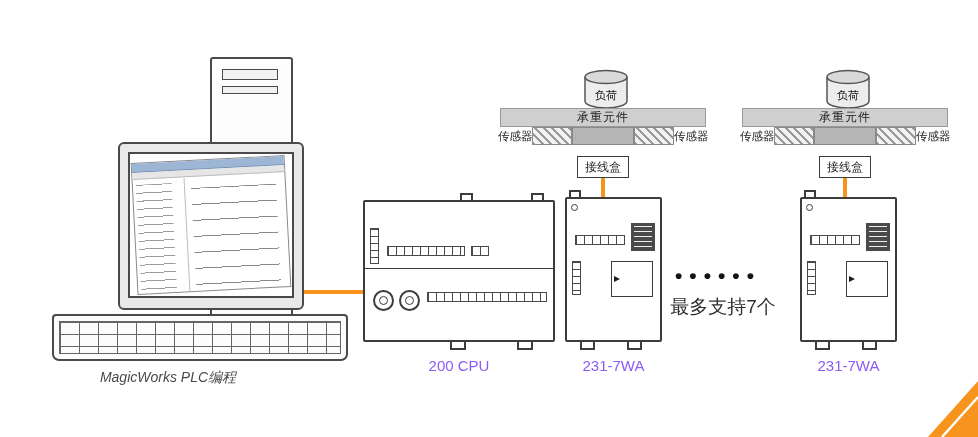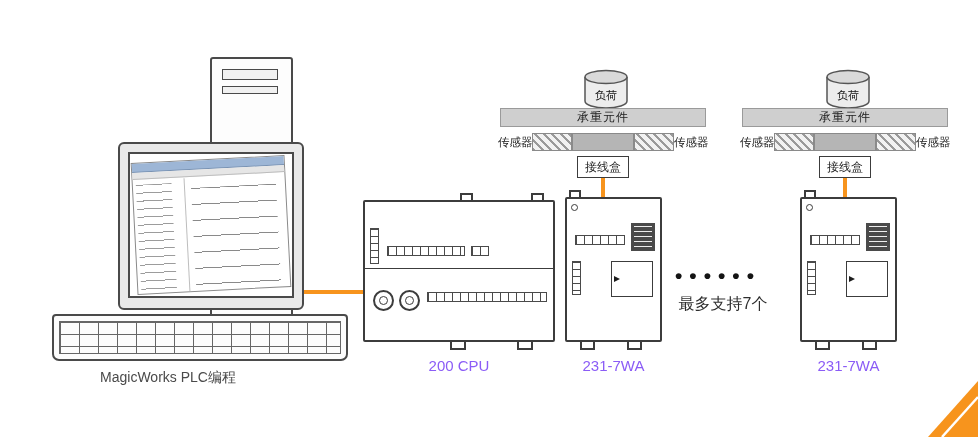--- a/index.html
+++ b/index.html
@@ -64,38 +64,38 @@
             border-left:6px solid #1d1d1d; border-top:3px solid transparent; border-bottom:3px solid transparent; }
   .hole { position:absolute; width:7px; height:7px; border:1.5px solid #3c3c3c; border-radius:50%; }
 
   
   .station { position:absolute; width:210px; height:116px; z-index:2; }
   .cyl { position:absolute; left:84px; top:0; }
   .bar { position:absolute; left:2px; top:40px; width:206px; height:19px;
          background:#cfcfcf; border:1px solid #9a9a9a;
          display:flex; align-items:center; justify-content:center;
          font-size:12px; color:#1c1c1c; letter-spacing:1px; }
-  .sensor-row { position:absolute; left:0; top:59px; width:210px; height:30px; display:flex;align-items:center; }
+  .sensor-row { position:absolute; left:0; top:59px; width:210px; height:30px; display:flex; }
   .sensor-row > * { flex:none; }
   .s-label { width:34px; font-size:11.5px; color:#1c1c1c; line-height:18px; text-align:center; white-space:nowrap; }
   .hatchbox { width:40px; height:18px; border:1px solid #8a8a8a;
          background:repeating-linear-gradient(45deg,#9a9a9a 0 2px,#f2f2f2 2px 6px); }
   .center-block { width:62px; height:18px; background:#b5b5b5; border:1px solid #8a8a8a; }
   .junction { position:absolute; left:79px; top:88px; width:52px; height:22px;
          border:1.5px solid #3c3c3c; background:#fff;
          display:flex; align-items:center; justify-content:center; font-size:12px; color:#1c1c1c; }
 
   
   .wire { position:absolute; background:#F7941D; z-index:1; }
   .caption { position:absolute; font-size:15px; color:#8b5cf6; text-align:center; }
   .computer-caption { font-size:14px; color:#4a4a4a; }
   .dots { position:absolute; left:658px; top:264px; width:120px; text-align:center;
           font-size:21px; letter-spacing:7px; color:#141414; font-weight:bold; }
   .note { position:absolute; left:668px; top:294px; width:110px; text-align:center;
-          font-size:16px; color:#2e2e2e; }
+          font-size:19px; color:#2e2e2e; }
   .corner { position:absolute; right:0; bottom:0; z-index:4; }
 </style>
 </head>
 <body>
 
 <div class="canvas">
 
   <div class="tower">
     <div class="bay b1"></div>
     <div class="bay b2"></div>
@@ -116,21 +116,21 @@
           <div class="app-canvas"></div>
         </div>
       </div>
     </div>
   </div>
 
   <div class="keyboard">
     <div class="keys"></div>
   </div>
 
-  <div class="caption computer-caption" style="left:58px; top:369px; width:220px;">MagicWorks PLC编程</div>
+  <div class="caption computer-caption" style="left:58px; top:369px; width:220px;font-style:italic;">MagicWorks PLC编程</div>
 
   <div class="wire" style="left:292px; top:290px; width:73px; height:4px;"></div>
   <div class="wire" style="left:601px; top:178px; width:4px; height:22px;"></div>
   <div class="wire" style="left:843px; top:178px; width:4px; height:22px;"></div>
 
   <div class="module cpu">
     <div class="vmarks" style="left:5px; top:26px; height:36px;"></div>
     <div class="tstrip" style="left:22px; top:44px; width:78px;"></div>
     <div class="tstrip" style="left:106px; top:44px; width:18px;"></div>
     <div class="divider"></div>

